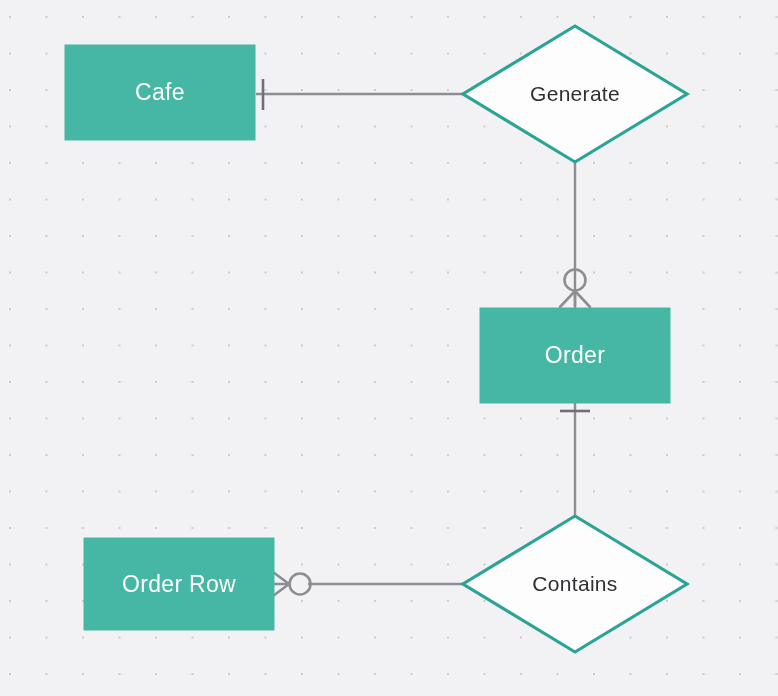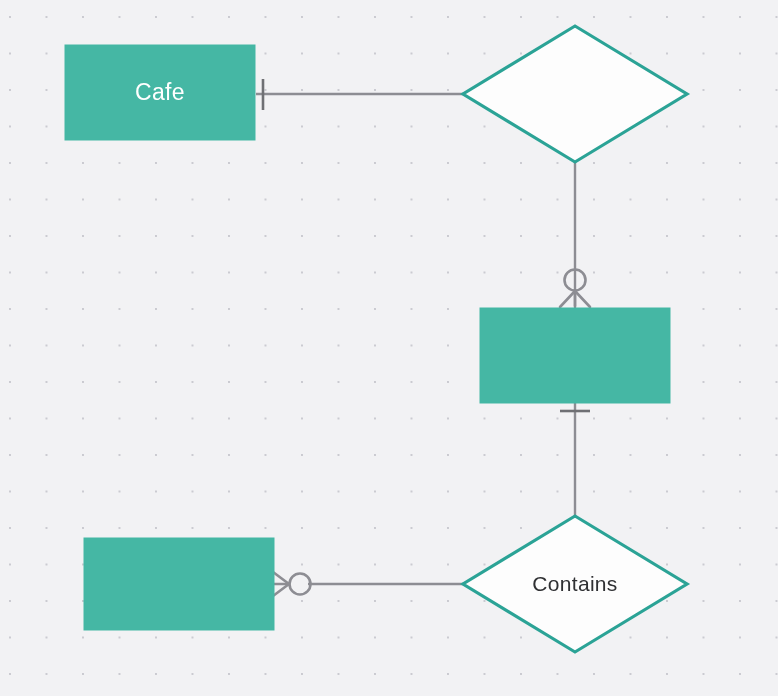--- a/index.html
+++ b/index.html
@@ -93,18 +93,21 @@
 
     <rect x="84" y="538" width="190" height="92" fill="#45b7a4" stroke="#45b7a4" stroke-width="1"></rect>
 
     <polygon points="575,26 687,94 575,162 463,94" fill="#fdfdfd" stroke="#2ba396" stroke-width="3.2" stroke-linejoin="miter"></polygon>
 
     <polygon points="575,516 687,584 575,652 463,584" fill="#fdfdfd" stroke="#2ba396" stroke-width="3.2" stroke-linejoin="miter"></polygon>
   </svg>
 
   <div class="entity-label" style="left:65px; top:45px; width:190px; height:95px;">Cafe</div>
 
+  <div class="entity-label" style="left:480px; top:308px; width:190px; height:95px;">Order</div>
 
+  <div class="entity-label" style="left:84px; top:538px; width:190px; height:92px;">Order Row</div>
 
+  <div class="rel-label" style="left:463px; top:60px; width:224px; height:68px;">Generate</div>
 
   <div class="rel-label" style="left:463px; top:550px; width:224px; height:68px;text-align:right;">Contains</div>
 
 </div>
 
 </body></html>

